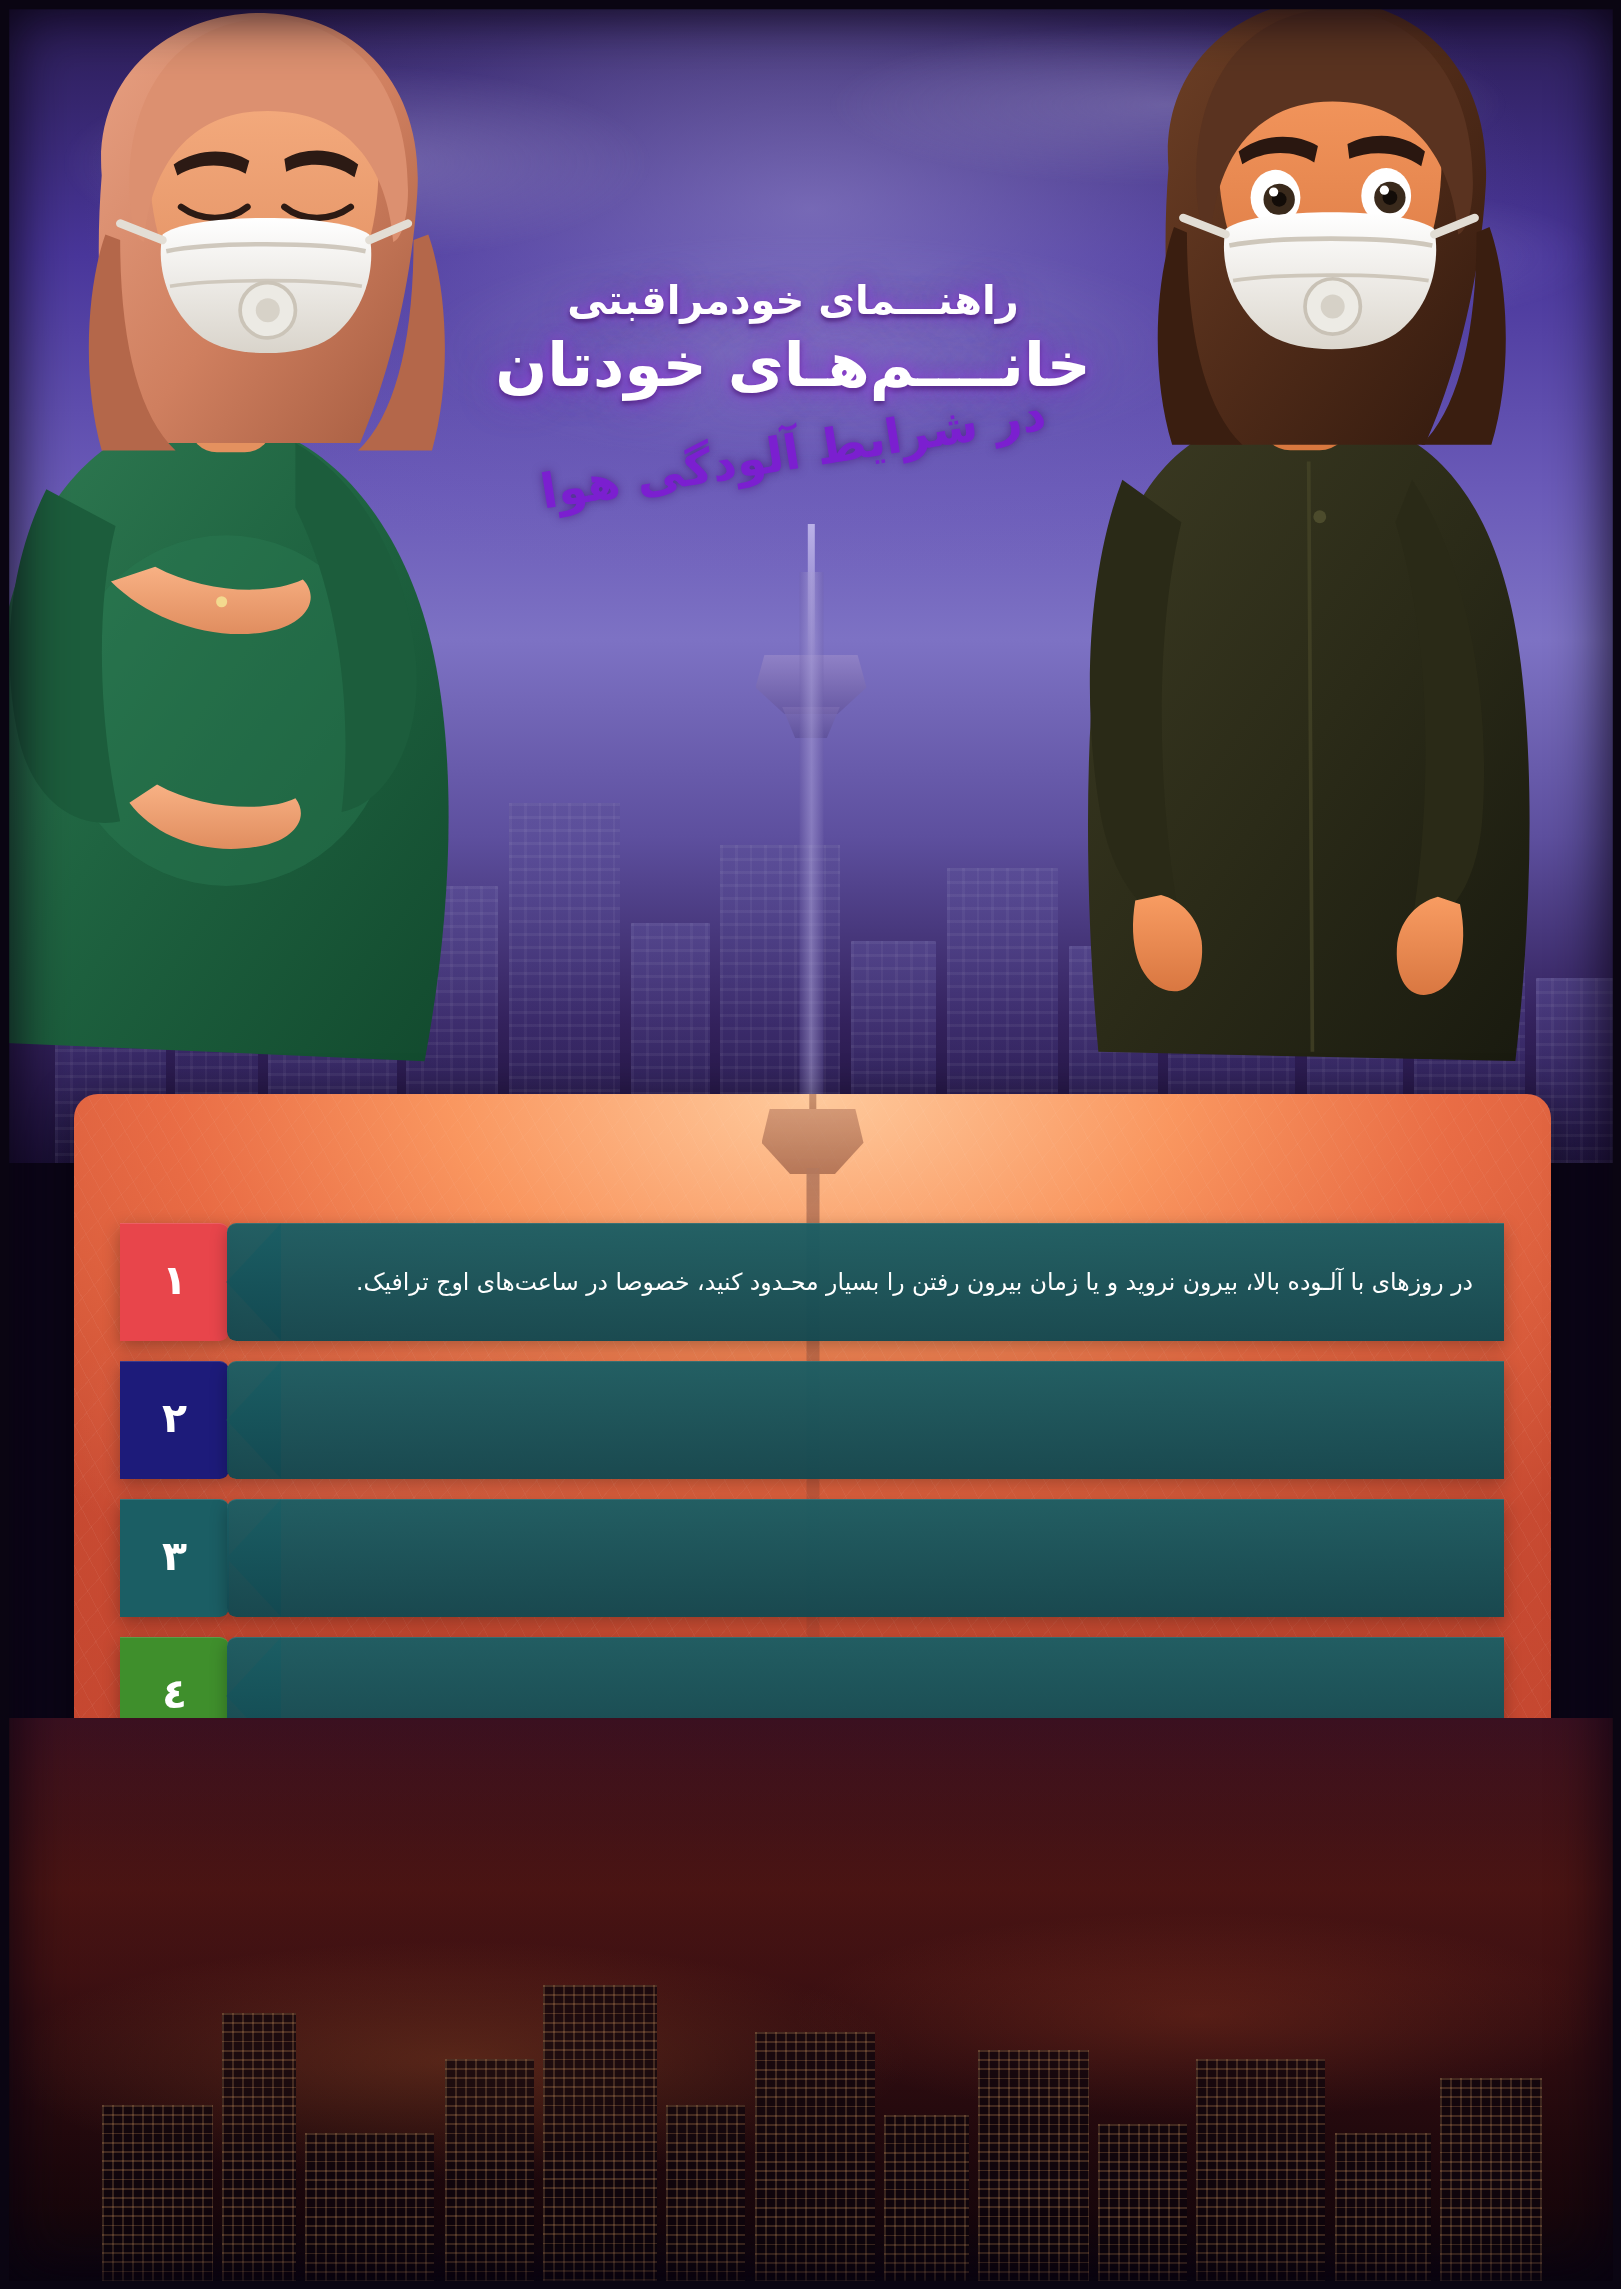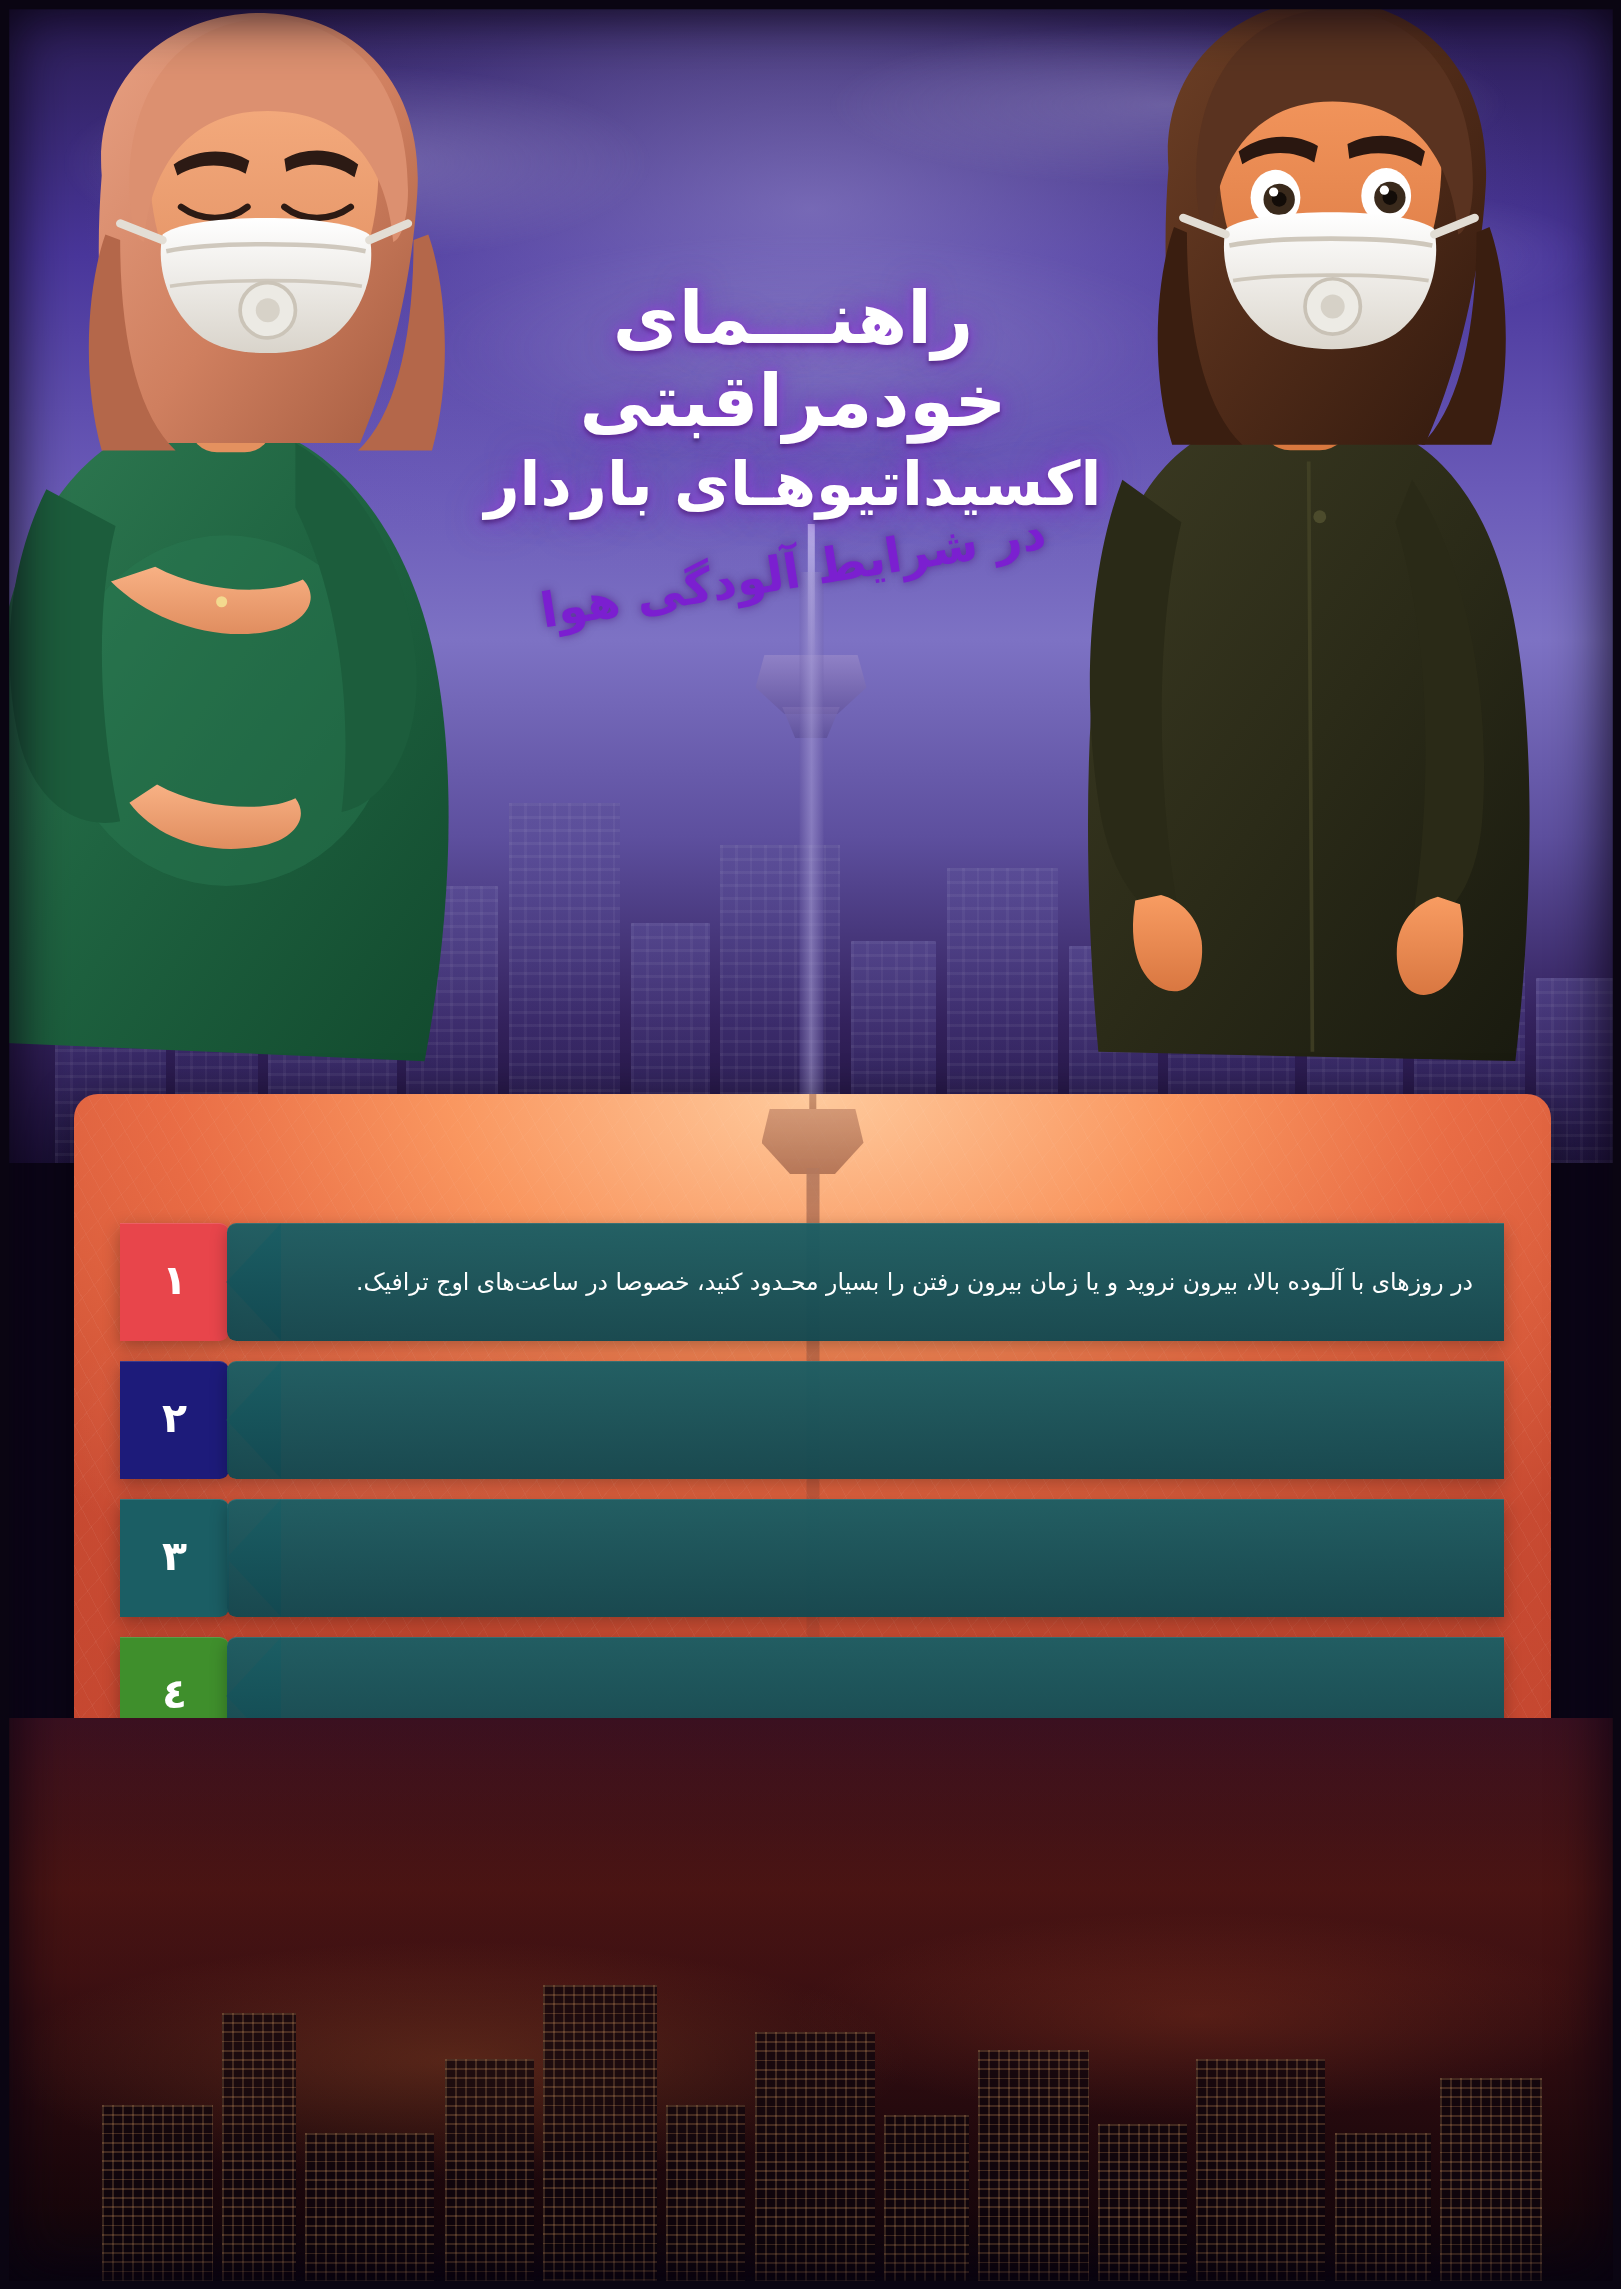--- a/index.html
+++ b/index.html
@@ -88,21 +88,21 @@
     background-image: repeating-linear-gradient(180deg, rgba(255,180,110,0.20) 0 1.8px, rgba(0,0,0,0) 1.8px 9.2px),
                       repeating-linear-gradient(90deg, rgba(255,190,120,0.18) 0 1.8px, rgba(0,0,0,0) 1.8px 10px);
   }
 
   
   .title-block {
     position: absolute; right: 506px; top: 277px; width: 646px;
     text-align: center; direction: rtl;
   }
   .title-line1 {
-    font-size: 72px; font-weight: bold; color: #ffffff; letter-spacing: 1.8px;
+    font-size: 40px; font-weight: bold; color: #ffffff; letter-spacing: 1.8px;
     text-shadow: 0 0 13px rgba(150,70,220,0.95), 0 0 31px rgba(110,40,190,0.8), 0 2.8px 4.6px rgba(20,0,40,0.7);
     line-height: 1.15;
   }
   .title-line2 {
     margin-top: 5.5px;
     font-size: 61px; font-weight: bold; color: #ffffff;
     text-shadow: 0 0 14.8px rgba(150,70,220,0.95), 0 0 37px rgba(120,45,200,0.85), 0 2.8px 5.5px rgba(20,0,40,0.7);
   }
   .title-line3 {
     margin-top: 24px; font-size: 48px; color: #7b1fd0; font-weight: bold;
@@ -227,21 +227,21 @@
         <div class="spire"></div>
         <div class="pod"></div>
         <div class="pod2"></div>
         <div class="shaft"></div>
       </div>
     </div>
   </div>
 
   <div class="title-block">
     <div class="title-line1">راهنـــمای خودمراقبتی</div>
-    <div class="title-line2">اکسیداتیو‌هـای باردار</div>
+    <div class="title-line2">خانــــم‌هـای خودتان</div>
     <div class="title-line3">در شرایط آلودگی هوا</div>
   </div>
 
   <div class="char" id="char-left">
     <svg viewBox="0 0 620 1200" width="572" height="1108" aria-hidden="true">
       <defs>
         <linearGradient id="lg-dress" x1="0" y1="0" x2="1" y2="1">
           <stop offset="0%" stop-color="#2f7a52"></stop>
           <stop offset="45%" stop-color="#1f6441"></stop>
           <stop offset="100%" stop-color="#124a2e"></stop>

